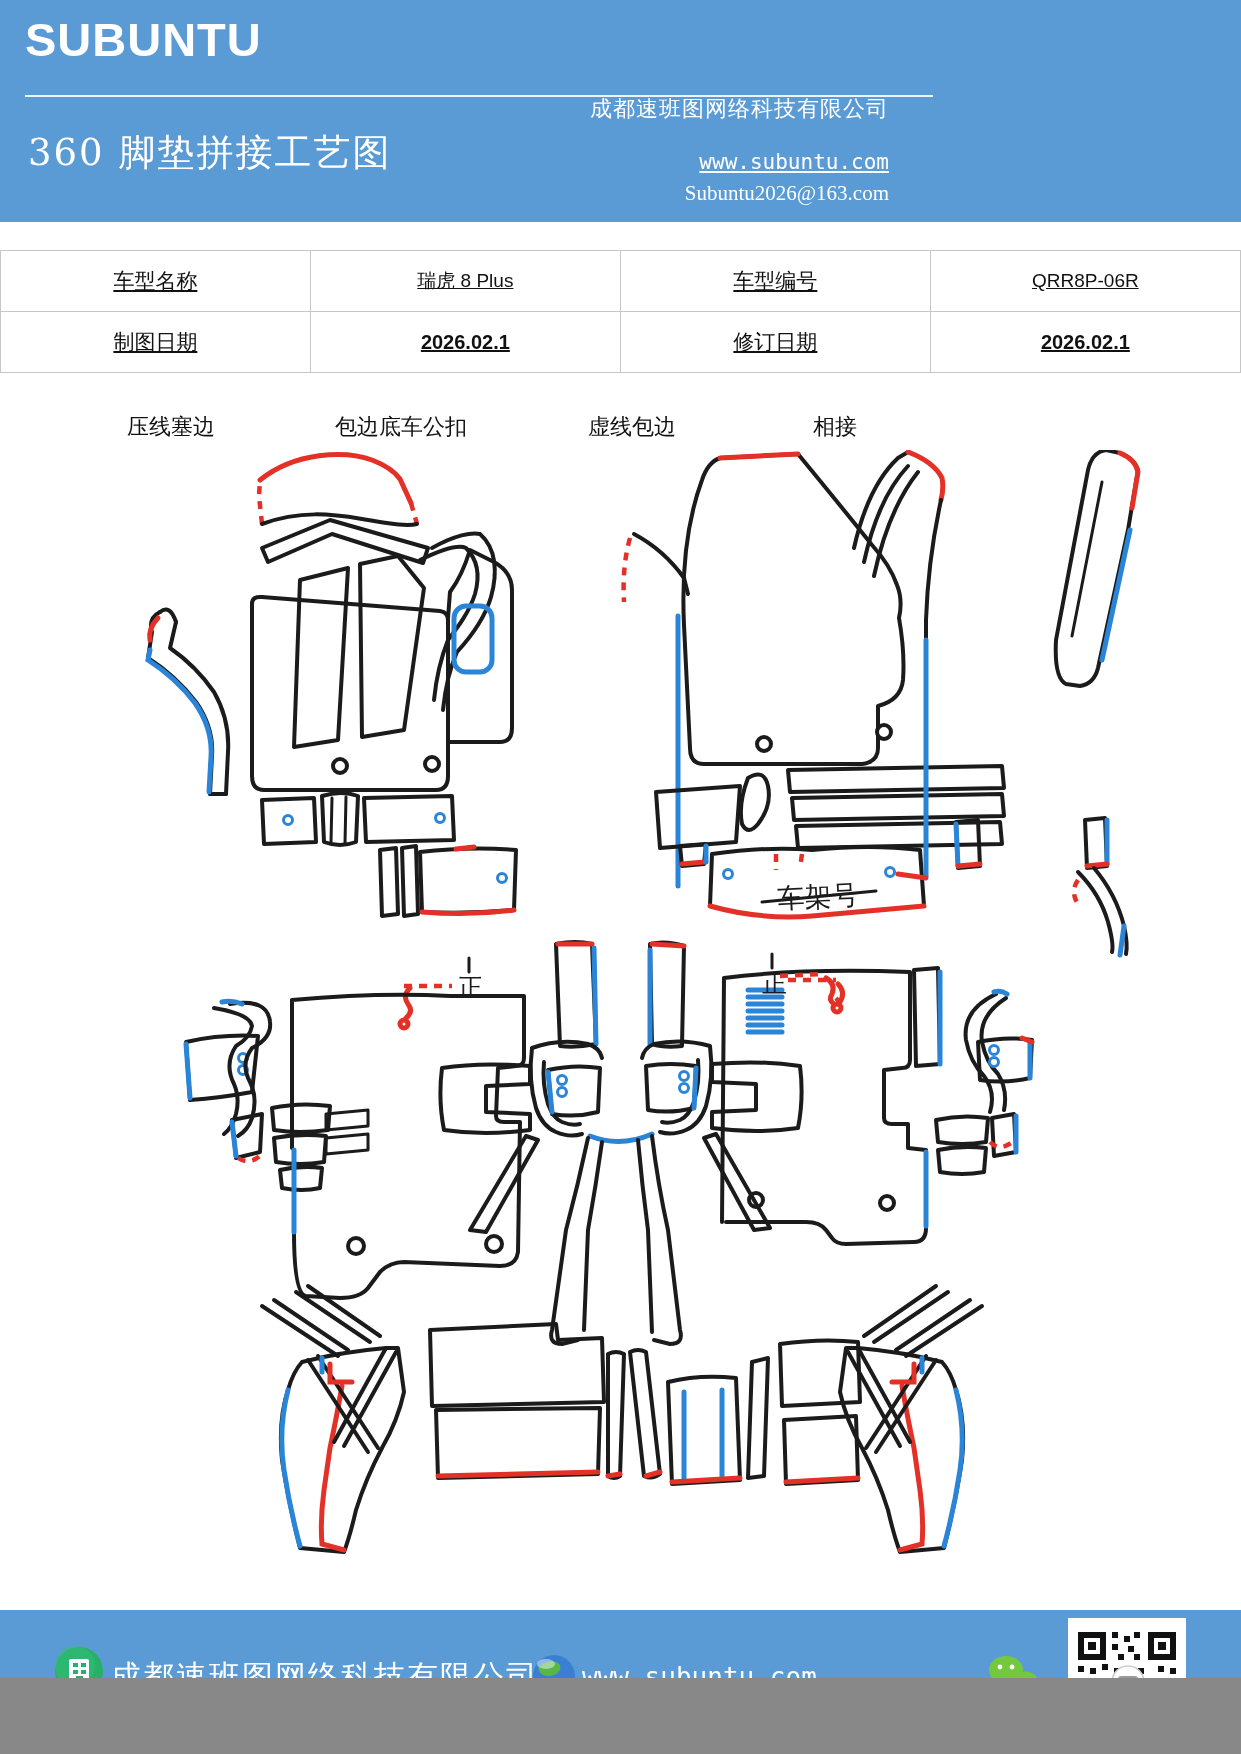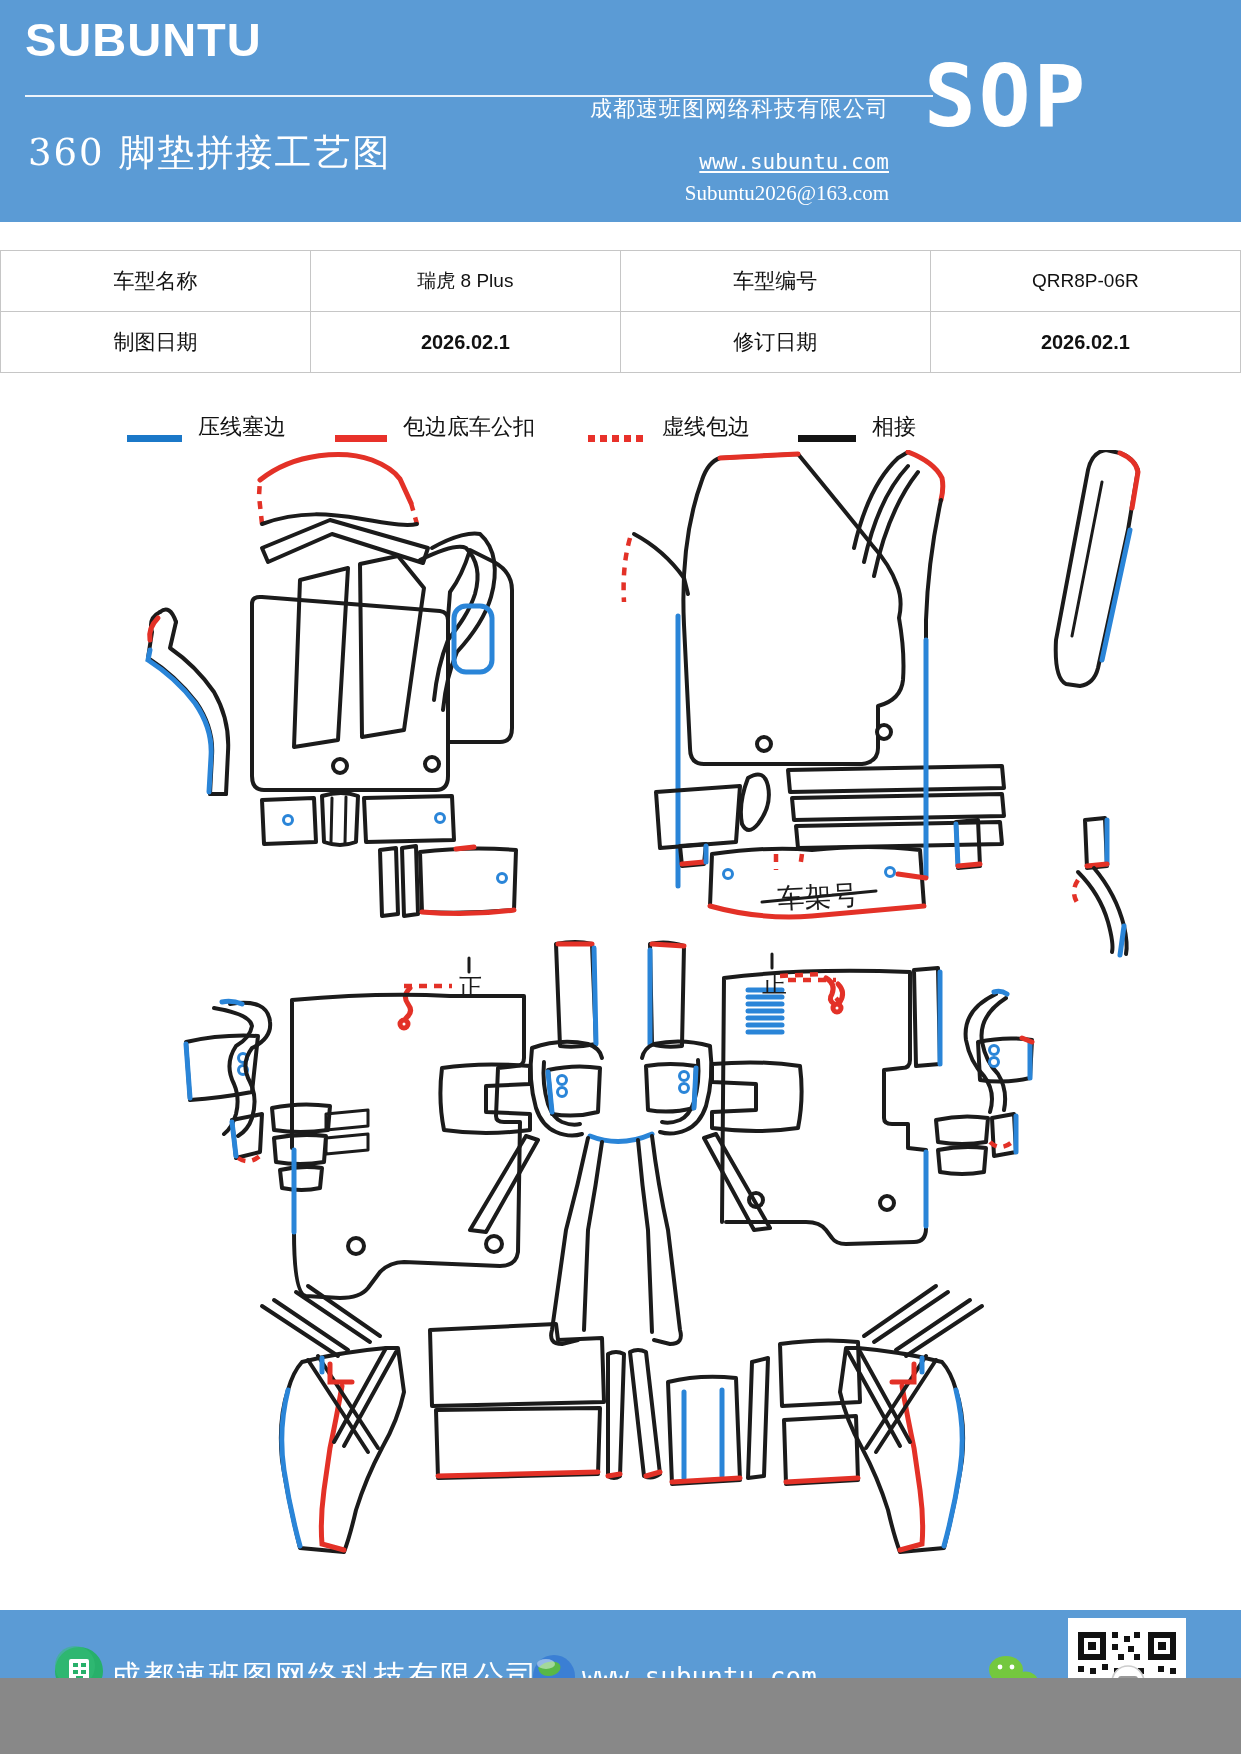--- a/index.html
+++ b/index.html
@@ -17,27 +17,27 @@
   .hdr-company{position:absolute;right:352px;top:94px;color:#fff;font-size:22px;letter-spacing:1px;}
   .hdr-web{position:absolute;right:352px;top:150px;color:#fff;font-size:21px;
            text-decoration:underline;}
   .hdr-mail{position:absolute;right:352px;top:181px;color:#fff;font-size:21px;font-family:Liberation Serif, serif;}
   .sop{position:absolute;left:924px;top:46px;color:#fff;font-size:86px;font-weight:700;
        letter-spacing:3px;font-family:"DejaVu Sans Mono","Liberation Mono",monospace;}
 
   
   .info{position:absolute;left:0;top:250px;width:1241px;border-collapse:collapse;}
   .info td{border:1px solid #c6c6c6;height:58px;text-align:center;vertical-align:middle;
-           color:#111;}
+           color:#111;text-decoration:underline;}
   .info .lab{width:313px;font-size:21px;font-family:"DejaVu Serif","Liberation Serif",serif;}
   .info .val{width:312px;font-size:19px;}
   .info .bold{font-weight:700;font-size:20px;}
 
   
-  .legend-item{position:absolute;top:412px;display:flex;align-items:flex-end;height:30px;}
+  .legend-item{position:absolute;top:412px;display:flex;align-items:center;height:30px;flex-direction:column;}
   .sw{height:7px;display:inline-block;margin-right:16px;}
   .sw-blue{width:55px;background:#1b78c8;}
   .sw-red{width:52px;background:#e8312a;}
   .sw-dot{width:58px;background:repeating-linear-gradient(90deg,#e8312a 0 7px,transparent 7px 12px);}
   .sw-black{width:58px;background:#141414;}
   .legend-label{font-size:22px;color:#111;font-family:"DejaVu Serif","Liberation Serif",serif;}
 
   
   .diagram{position:absolute;left:0;top:450px;}
   .k{fill:none;stroke:#1b1b1b;stroke-width:4;stroke-linejoin:round;stroke-linecap:round;}
@@ -63,21 +63,20 @@
 
 <div class="page">
 
   <div class="header">
     <div class="logo">SUBUNTU</div>
     <div class="hdr-rule"></div>
     <div class="hdr-title serif">360 脚垫拼接工艺图</div>
     <div class="hdr-company serif">成都速班图网络科技有限公司</div>
     <div class="hdr-web mono">www.subuntu.com</div>
     <div class="hdr-mail mono">Subuntu2026@163.com</div>
-    <div class="sop">SOP</div>
   </div>
 
   <table class="info">
     <tbody>
         <tr>
       <td class="lab">车型名称</td>
       <td class="val">瑞虎 8 Plus</td>
       <td class="lab">车型编号</td>
       <td class="val">QRR8P-06R</td>
     </tr>

